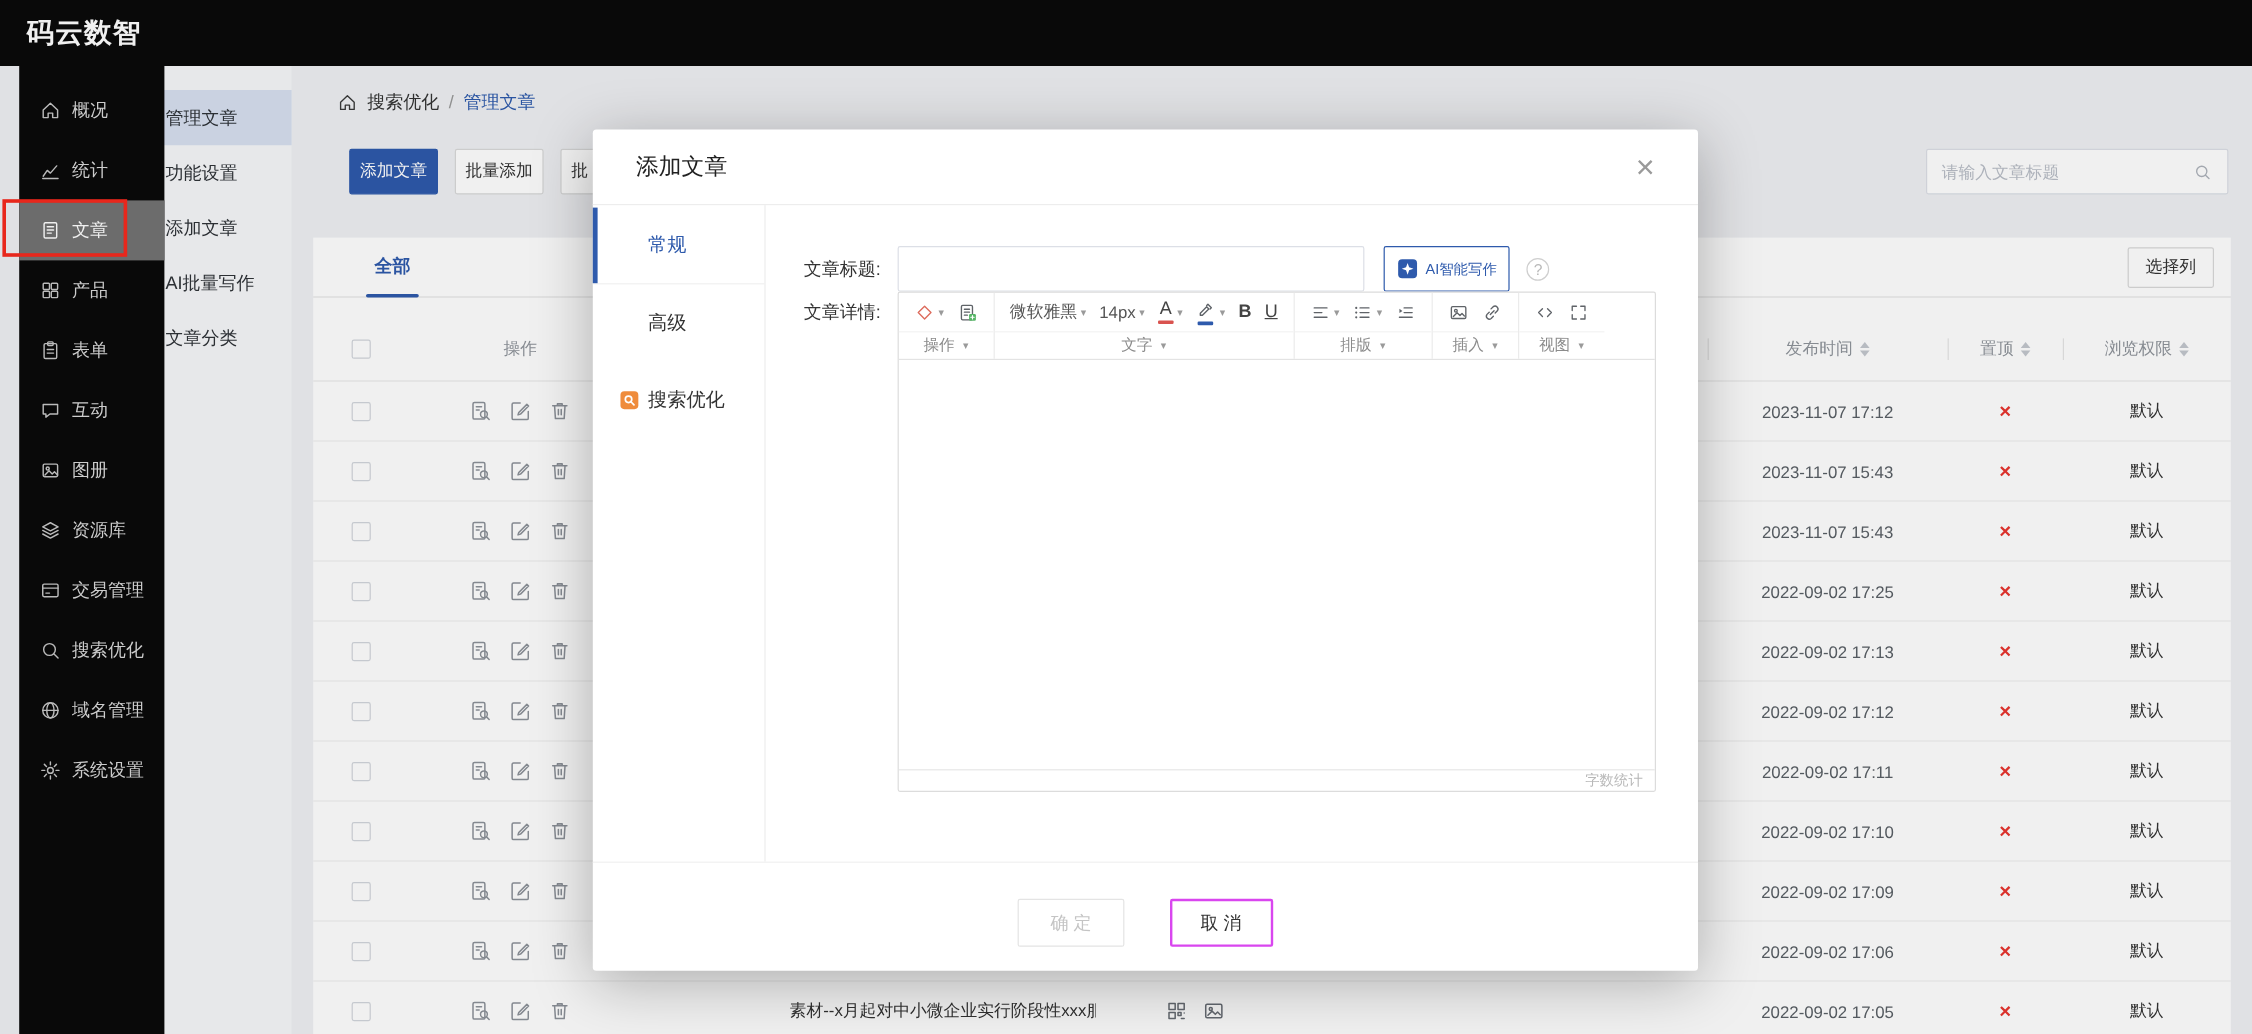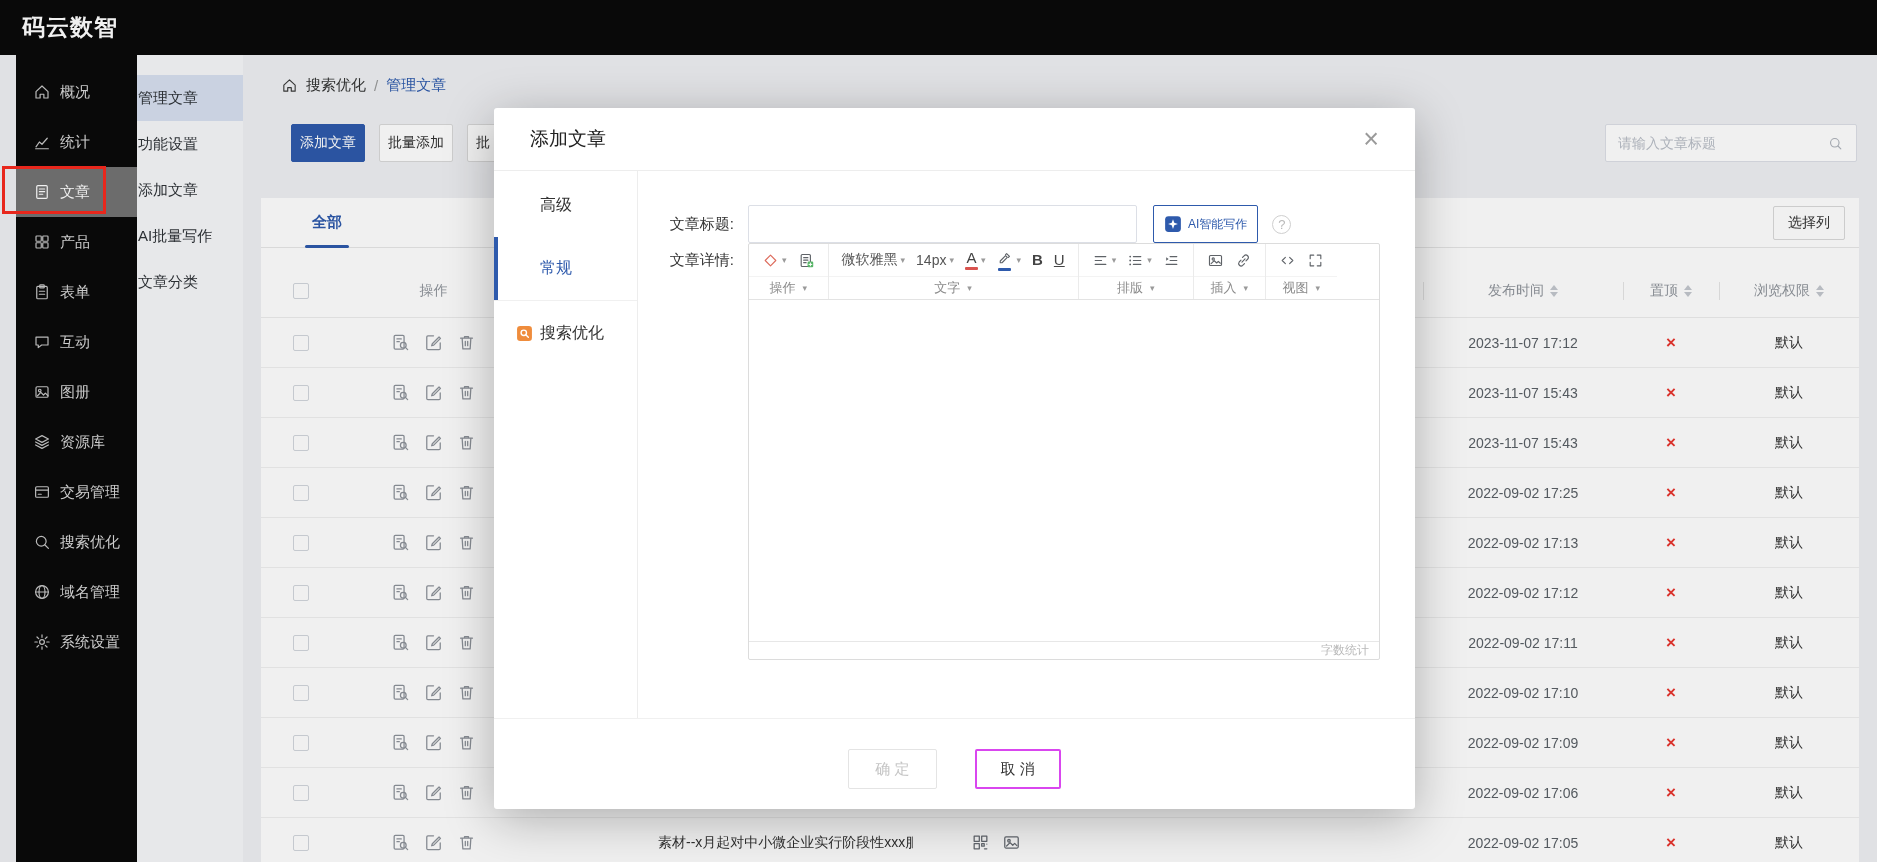--- a/index.html
+++ b/index.html
@@ -938,28 +938,28 @@
 
 <div class="overlay"></div>
 <div class="modal">
   <div class="modal-header">
     <span class="modal-title">添加文章</span>
     <span class="modal-close">×</span>
   </div>
   <div class="modal-body">
     <div class="modal-tabs">
 
+        <div class="mtab active">
+
+          <span>常规</span>
+        </div>
+
         <div class="mtab">
 
           <span>高级</span>
-        </div>
-
-        <div class="mtab active">
-
-          <span>常规</span>
         </div>
 
         <div class="mtab">
           <span class="mtab-ic">
             <svg viewBox="0 0 24 24" fill="none" stroke="currentColor" stroke-width="1.6" stroke-linecap="round" stroke-linejoin="round">
               <rect x="1.5" y="1.5" width="21" height="21" rx="4.5" fill="#ef8c3c" stroke="none"></rect>
               <circle cx="11" cy="11" r="3.8" stroke="#fff" stroke-width="2"></circle>
               <path d="M13.8 13.8l3.6 3.6" stroke="#fff" stroke-width="2"></path>
             </svg>
           </span>

